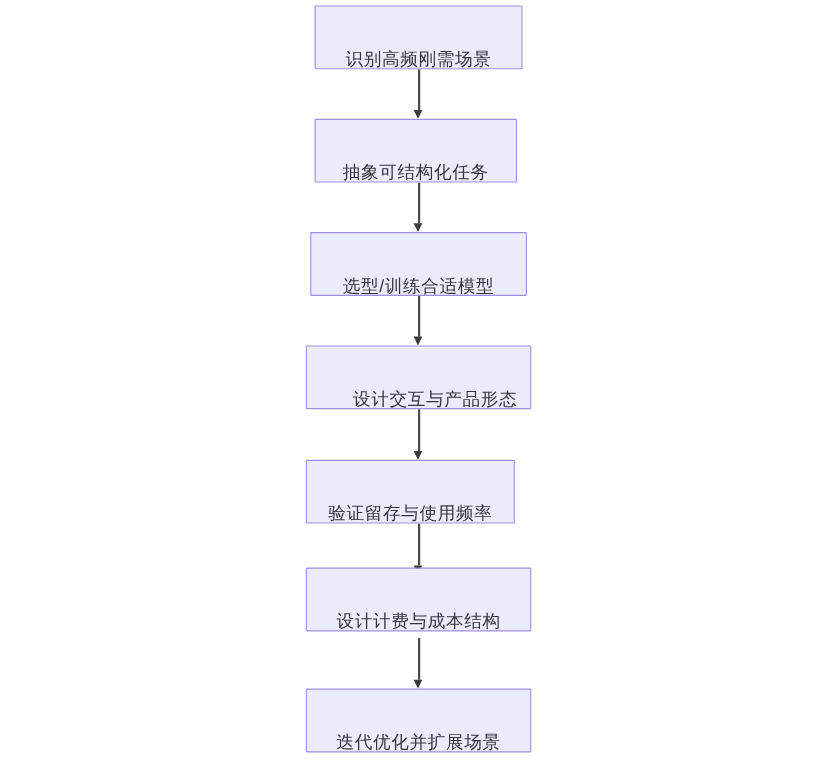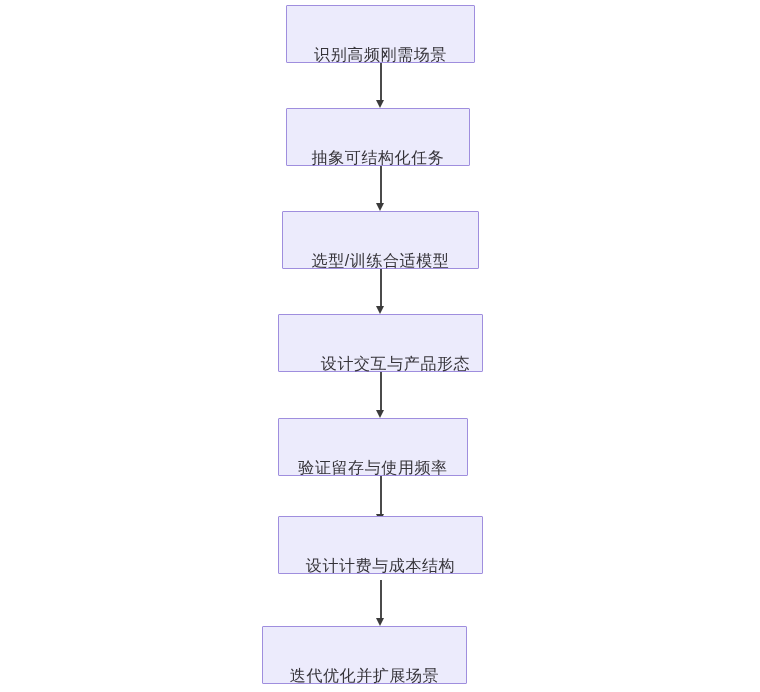--- a/index.html
+++ b/index.html
@@ -119,17 +119,17 @@
   </div>
 
   <div class="node" style="left:278px; top:418px; width:190px; height:58px;">
     <span class="node-label">验证留存与使用频率</span>
   </div>
 
   <div class="node" style="left:278px; top:516px; width:205px; height:58px;">
     <span class="node-label">设计计费与成本结构</span>
   </div>
 
-  <div class="node" style="left:262px; top:626px; width:205px; height:58px;">
+  <div class="node" style="left:278px; top:626px; width:205px; height:58px;">
     <span class="node-label">迭代优化并扩展场景</span>
   </div>
 
 </div>
 
 </body></html>

